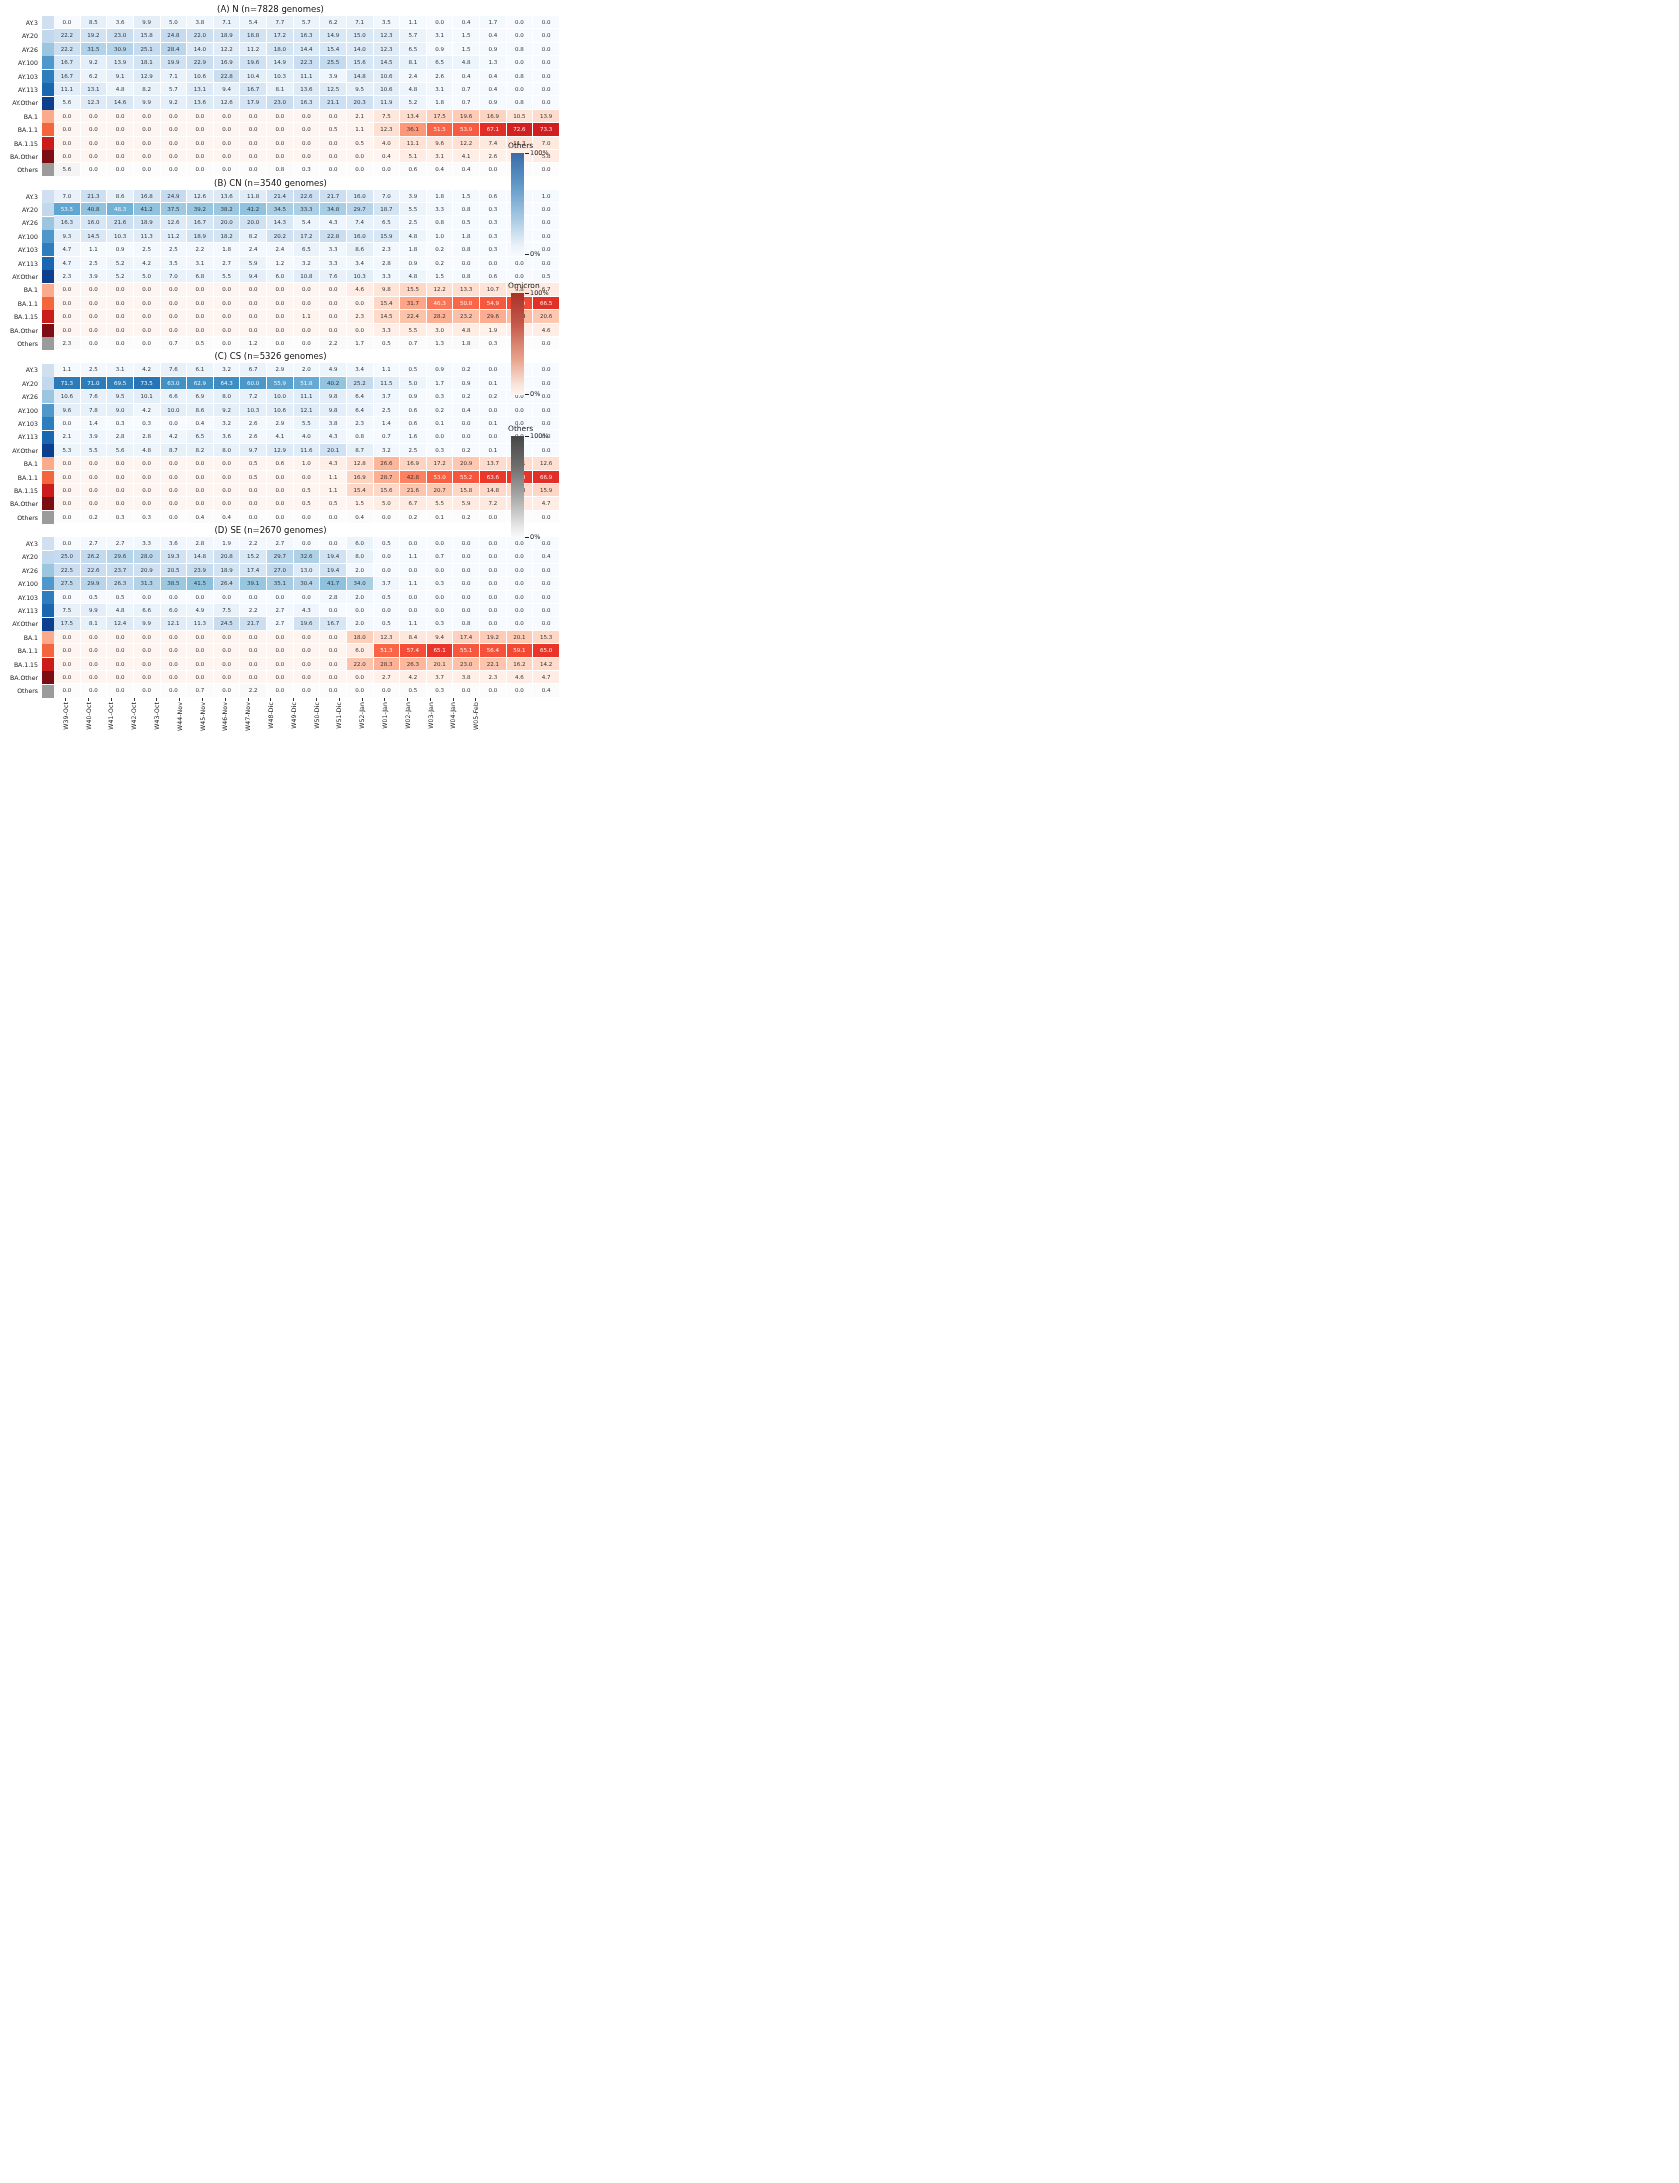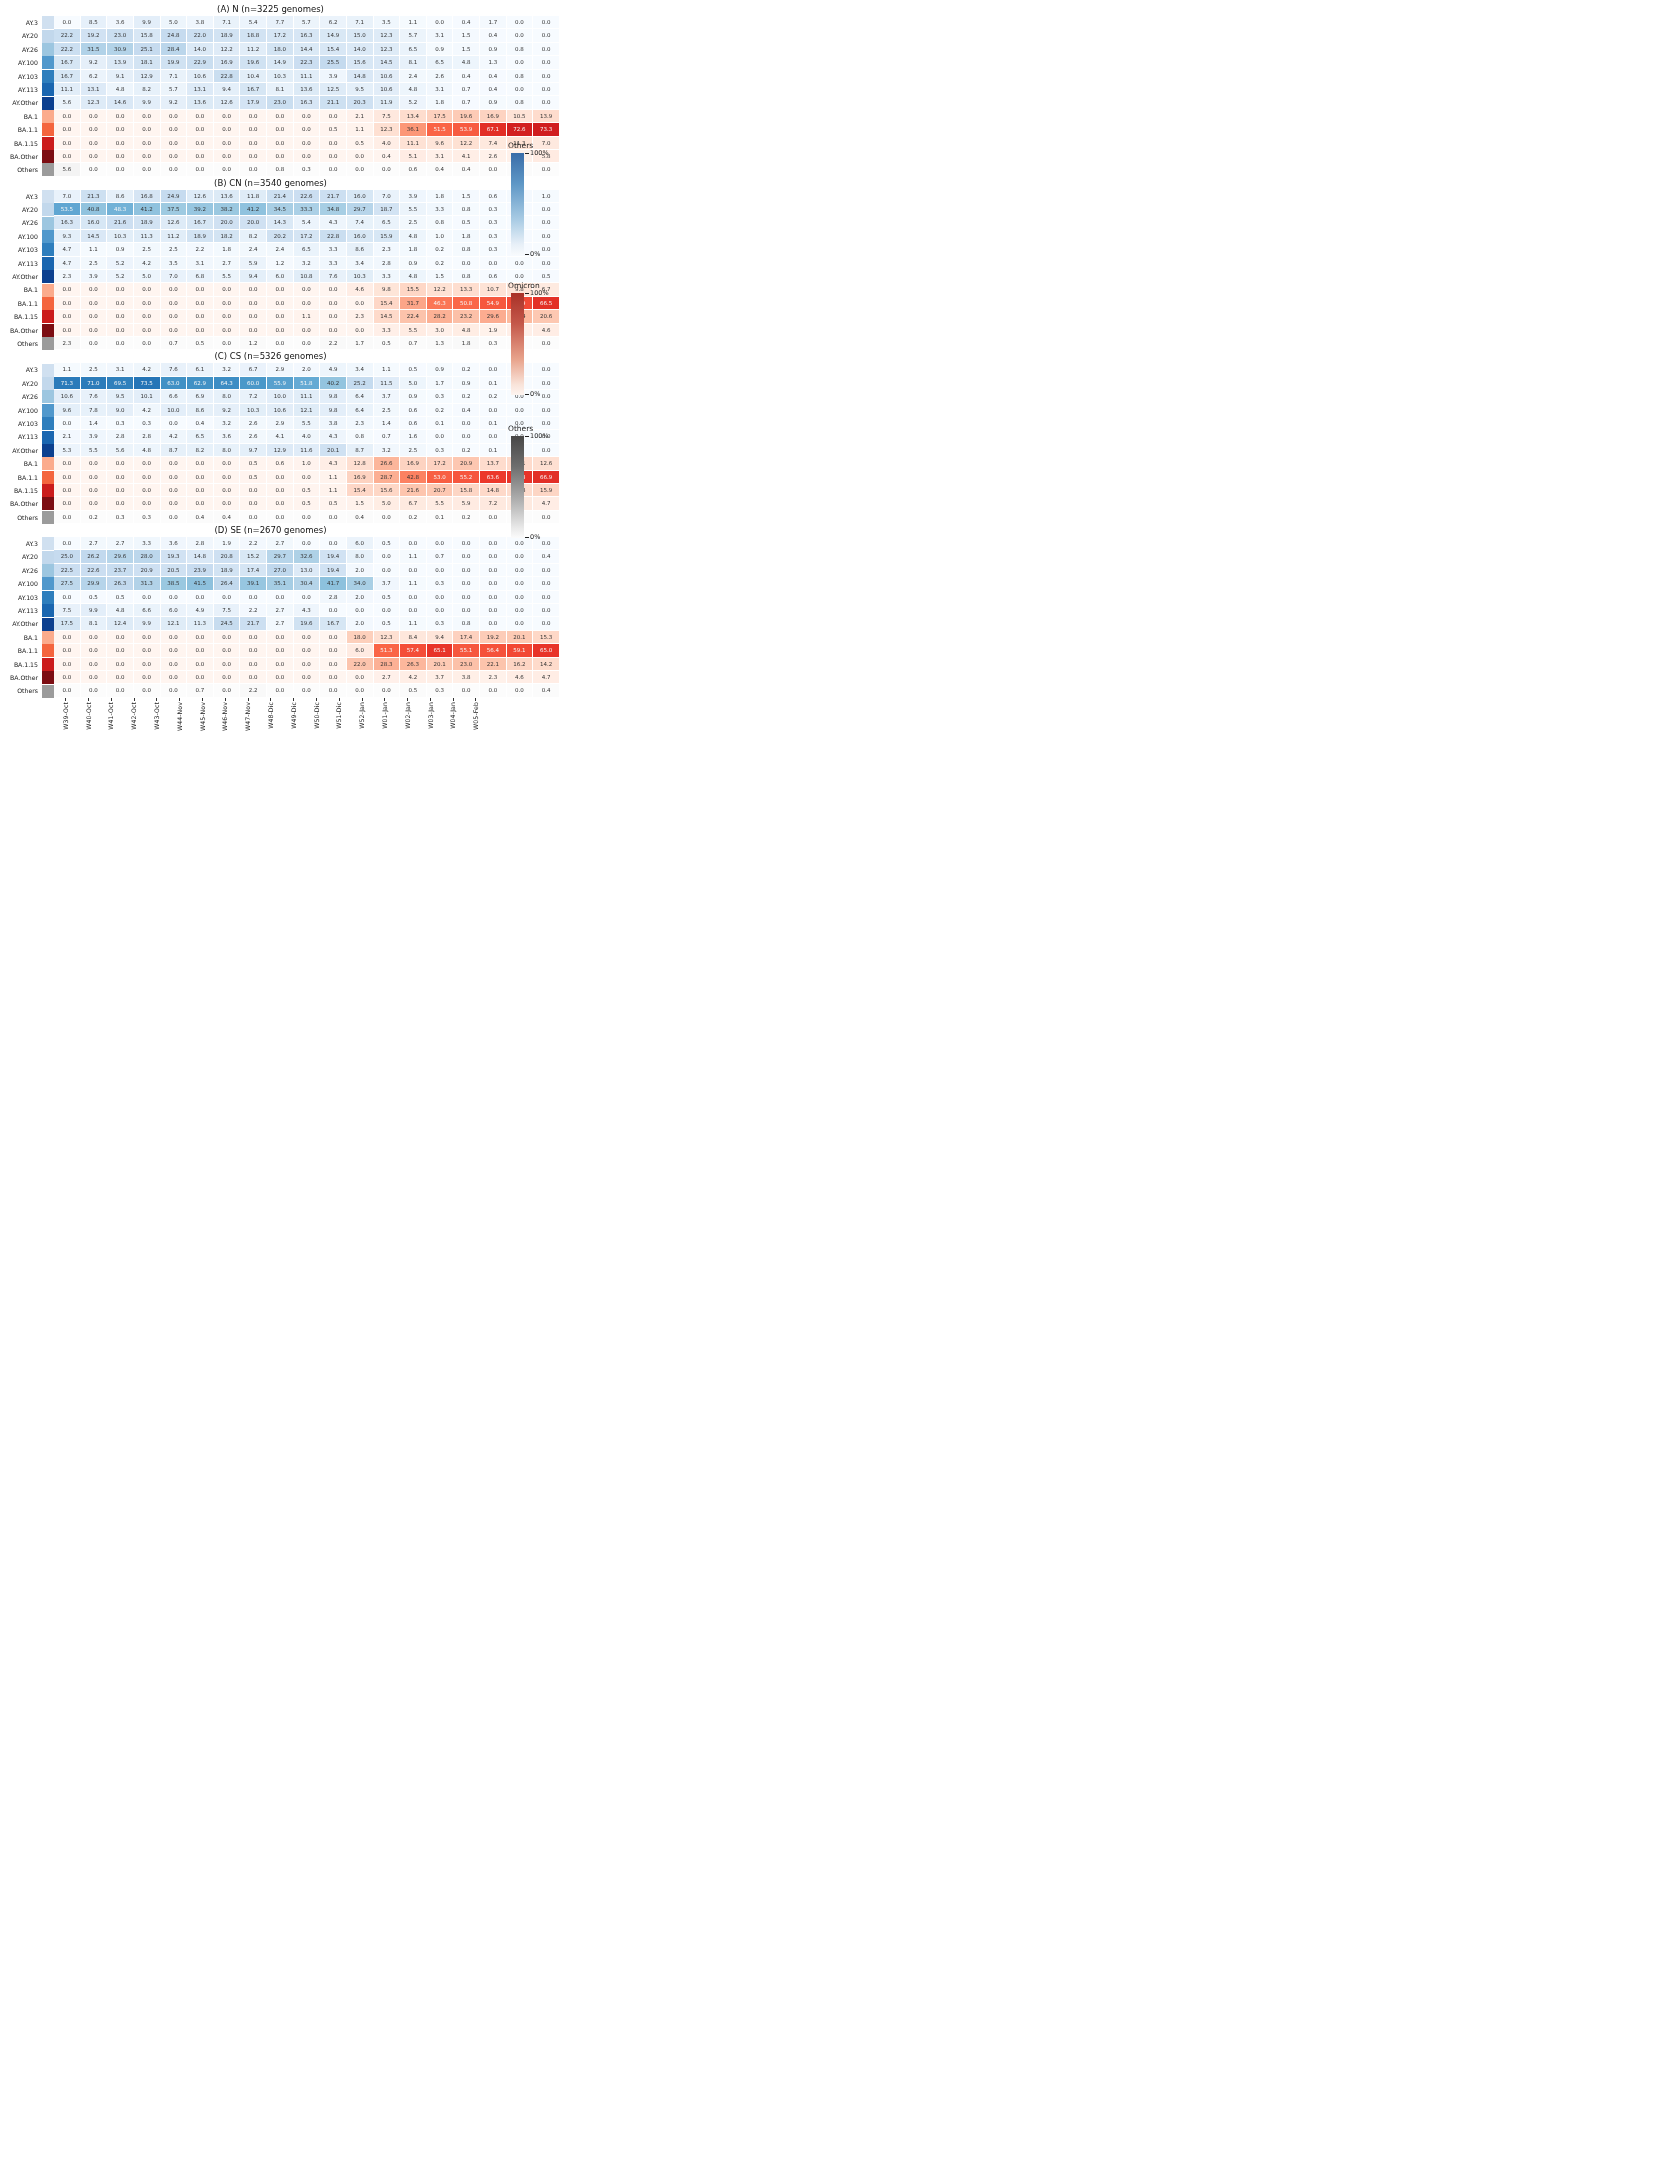--- a/index.html
+++ b/index.html
@@ -31,21 +31,21 @@
   .cb-min{position:absolute;left:14px;bottom:-3.5px;font-size:6.5px;color:#222;white-space:nowrap;}
   .cb-dash{display:inline-block;width:3.5px;height:0.7px;background:#222;vertical-align:middle;
     margin-right:1.5px;}
 </style>
 </head>
 <body>
 
 <div class="figure">
   <div>
       <div class="panel">
-        <div class="panel-title">(A) N (n=3225 genomes)</div>
+        <div class="panel-title">(A) N (n=7828 genomes)</div>
         <div class="hm-row">
           <div class="row-label">AY.3</div>
           <div class="swatch" style="background: rgb(208, 224, 240);"></div>
           <div class="cells">
             <div class="cell" style="background: rgb(247, 251, 255);">0.0</div>
             <div class="cell" style="background: rgb(230, 240, 250);">8.5</div>
             <div class="cell" style="background: rgb(240, 246, 253);">3.6</div>
             <div class="cell" style="background: rgb(227, 238, 249);">9.9</div>
             <div class="cell" style="background: rgb(237, 245, 252);">5.0</div>
             <div class="cell" style="background: rgb(239, 246, 253);">3.8</div>

